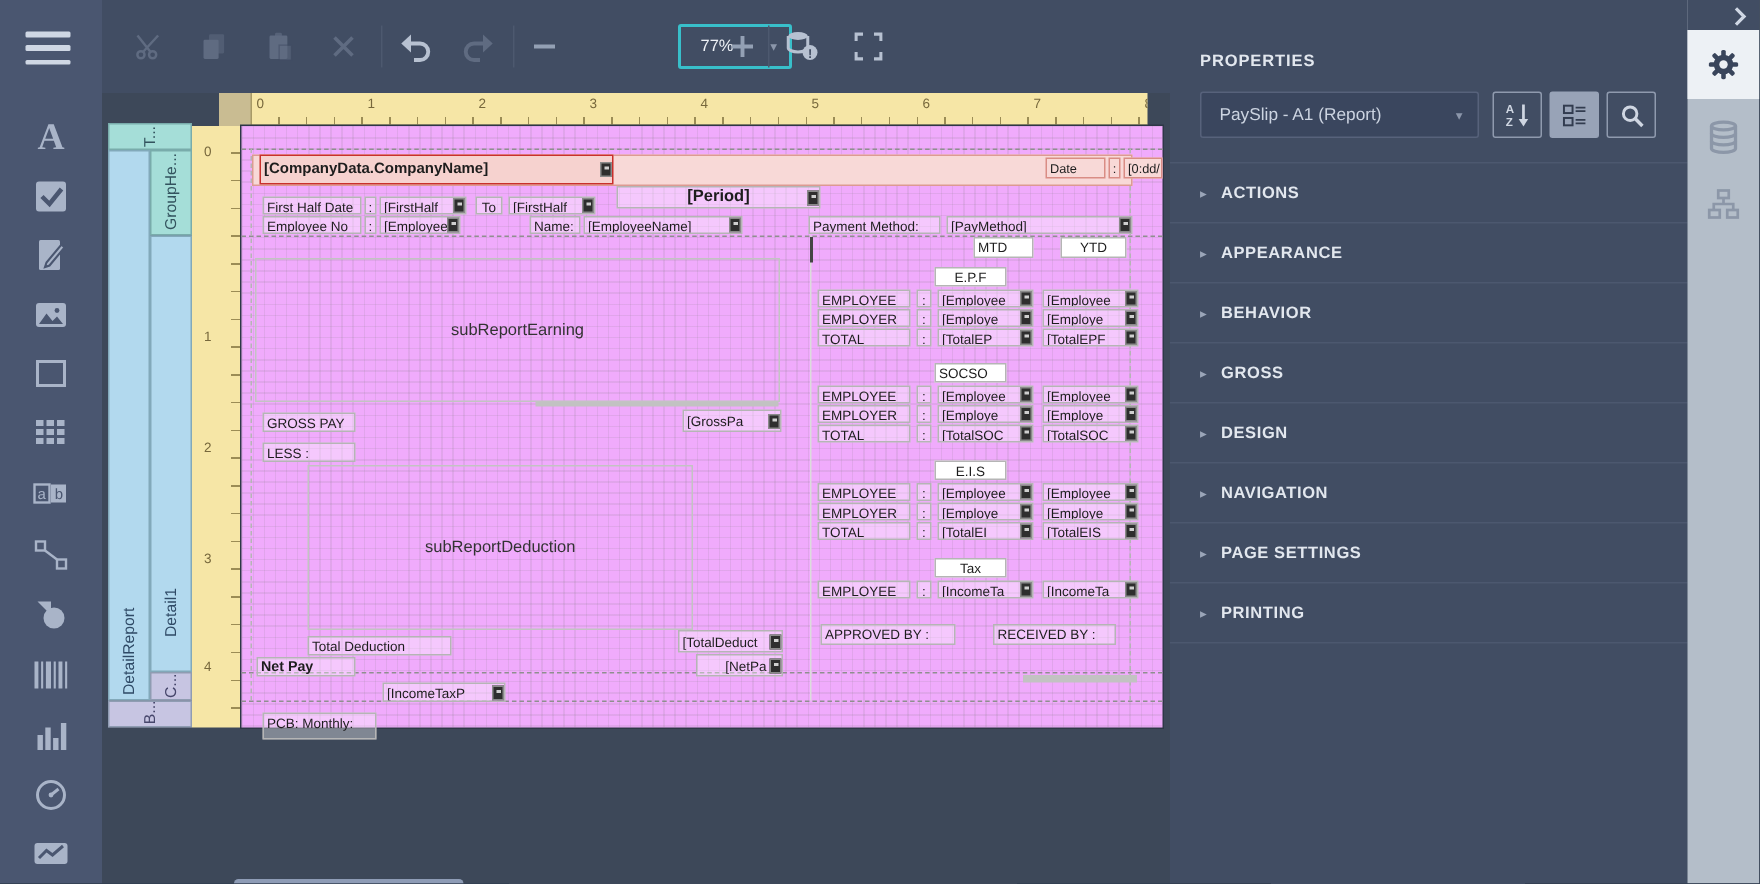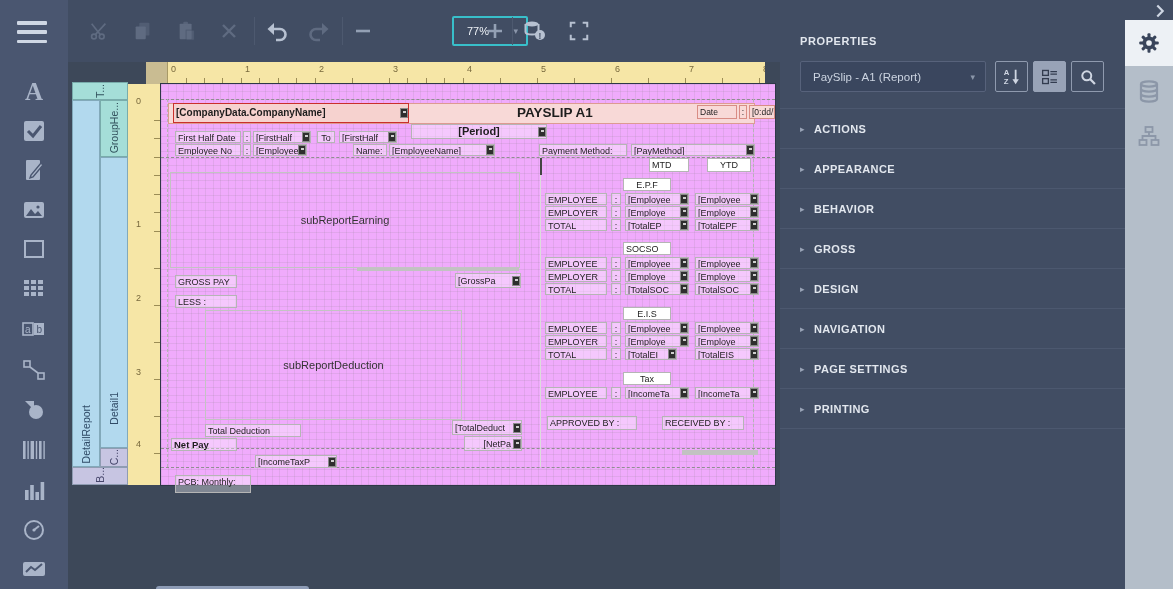--- a/index.html
+++ b/index.html
@@ -300,21 +300,20 @@
       <div class="dash-h" style="top:73px"></div>
       <div class="dash-h" style="top:364px"></div>
       <div class="dash-h" style="top:383px"></div>
       <div class="dash-v" style="left:6px"></div>
       <div class="dash-v" style="left:592px"></div>
       <div style="position:absolute;left:379px;top:73px;width:1px;height:310px;background:#dcdcdc"></div>
       <div style="position:absolute;left:379px;top:74px;width:1.5px;height:17px;background:#444"></div>
 
       <div class="pinkrow" style="left:7px;top:19px;width:587px;height:21px"></div>
       <div class="cell selcell" style="left:12px;top:19px;width:236px;height:20px;font-weight:bold;font-size:10px;line-height:18px"><span>[CompanyData.CompanyName]</span><span class="tag"></span></div>
-      <div class="lbl" style="left:248px;top:19px;width:292px;height:20px;text-align:center;font-weight:bold;font-size:13.5px;line-height:20px">PAYSLIP A1</div>
       <div class="cell pink" style="left:536px;top:21px;width:40px;height:14px;font-size:8.5px">Date</div>
       <div class="cell pink" style="left:578px;top:21px;width:8px;height:14px;padding:0;text-align:center;font-size:8.5px">:</div>
       <div class="cell pink" style="left:588px;top:21px;width:26px;height:14px;font-size:8.5px">[0:dd/MM/</div>
       <div class="cell" style="left:250px;top:40px;width:136px;height:15px;text-align:center;font-weight:bold;font-size:11px;line-height:13px"><span>[Period]</span><span class="tag"></span></div>
 
       <div class="cell" style="left:14px;top:47px;width:66px;height:12px">First Half Date</div>
       <div class="cell" style="left:82px;top:47px;width:8px;height:12px;padding:0;text-align:center">:</div>
       <div class="cell" style="left:92px;top:47px;width:58px;height:12px"><span>[FirstHalf</span><span class="tag"></span></div>
       <div class="cell" style="left:156px;top:47px;width:18px;height:12px;text-align:center">To</div>
       <div class="cell" style="left:178px;top:47px;width:58px;height:12px"><span>[FirstHalf</span><span class="tag"></span></div>
@@ -375,21 +374,21 @@
         <div class="cell" style="left: 384px; top: 238px; width: 62px; height: 12px;">EMPLOYEE</div>
         <div class="cell" style="left: 450px; top: 238px; width: 10px; height: 12px; text-align: center; padding: 0px;">:</div>
         <div class="cell" style="left: 464px; top: 238px; width: 64px; height: 12px;">[Employee<div class="tag"></div></div>
         <div class="cell" style="left: 534px; top: 238px; width: 64px; height: 12px;">[Employee<div class="tag"></div></div>
         <div class="cell" style="left: 384px; top: 251px; width: 62px; height: 12px;">EMPLOYER</div>
         <div class="cell" style="left: 450px; top: 251px; width: 10px; height: 12px; text-align: center; padding: 0px;">:</div>
         <div class="cell" style="left: 464px; top: 251px; width: 64px; height: 12px;">[Employe<div class="tag"></div></div>
         <div class="cell" style="left: 534px; top: 251px; width: 64px; height: 12px;">[Employe<div class="tag"></div></div>
         <div class="cell" style="left: 384px; top: 264px; width: 62px; height: 12px;">TOTAL</div>
         <div class="cell" style="left: 450px; top: 264px; width: 10px; height: 12px; text-align: center; padding: 0px;">:</div>
-        <div class="cell" style="left: 464px; top: 264px; width: 52px; height: 12px;">[TotalEI<div class="tag"></div></div>
+        <div class="cell" style="left: 464px; top: 264px; width: 64px; height: 12px;">[TotalEI<div class="tag"></div></div>
         <div class="cell" style="left: 534px; top: 264px; width: 64px; height: 12px;">[TotalEIS<div class="tag"></div></div>
         <div class="cell hd" style="left: 462px; top: 288px; width: 48px; height: 13px; text-align: center;">Tax</div>
         <div class="cell" style="left: 384px; top: 303px; width: 62px; height: 12px;">EMPLOYEE</div>
         <div class="cell" style="left: 450px; top: 303px; width: 10px; height: 12px; text-align: center; padding: 0px;">:</div>
         <div class="cell" style="left: 464px; top: 303px; width: 64px; height: 12px;">[IncomeTa<div class="tag"></div></div>
         <div class="cell" style="left: 534px; top: 303px; width: 64px; height: 12px;">[IncomeTa<div class="tag"></div></div>
       </div>
 
     <div class="doctab">
       

